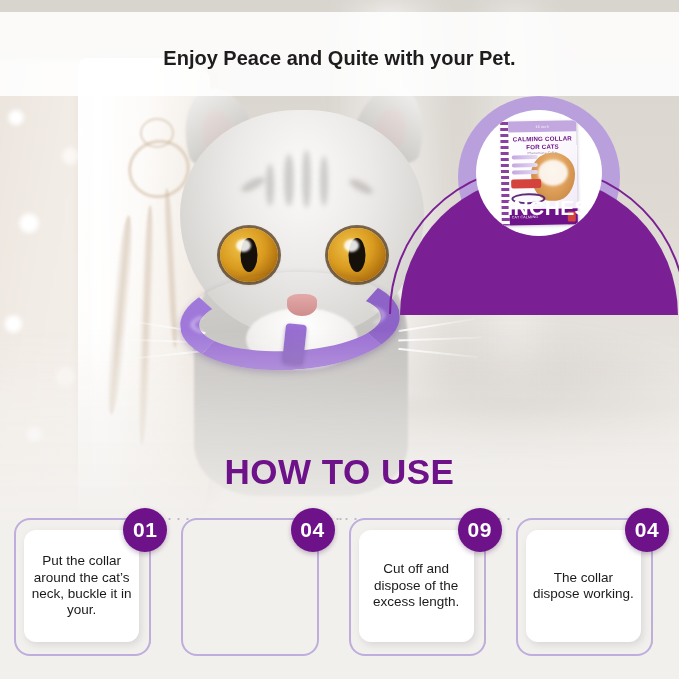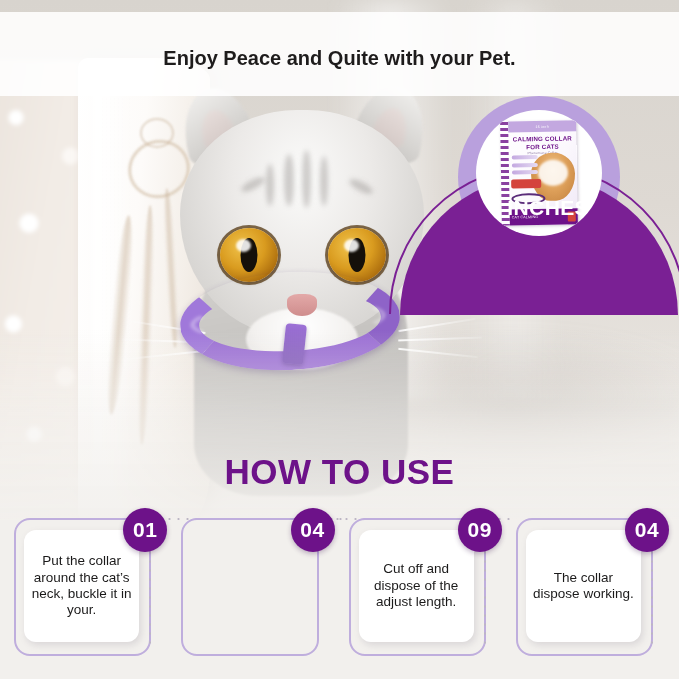--- a/index.html
+++ b/index.html
@@ -458,21 +458,21 @@
     <div class="step-dots"></div>
     <div class="step-frame"></div>
     <div class="step-num">04</div>
   </div>
 
   <div class="step">
     <div class="step-dots"></div>
     <div class="step-frame"></div>
     <div class="step-dots-v"></div>
     <div class="step-card">
-      <div class="step-text">Cut off and dispose of the adjust length.</div>
+      <div class="step-text">Cut off and dispose of the excess length.</div>
     </div>
     <div class="step-num">09</div>
   </div>
 
   <div class="step">
     <div class="step-frame"></div>
     <div class="step-dots-v"></div>
     <div class="step-card">
       <div class="step-text">The collar dispose working.</div>
     </div>

